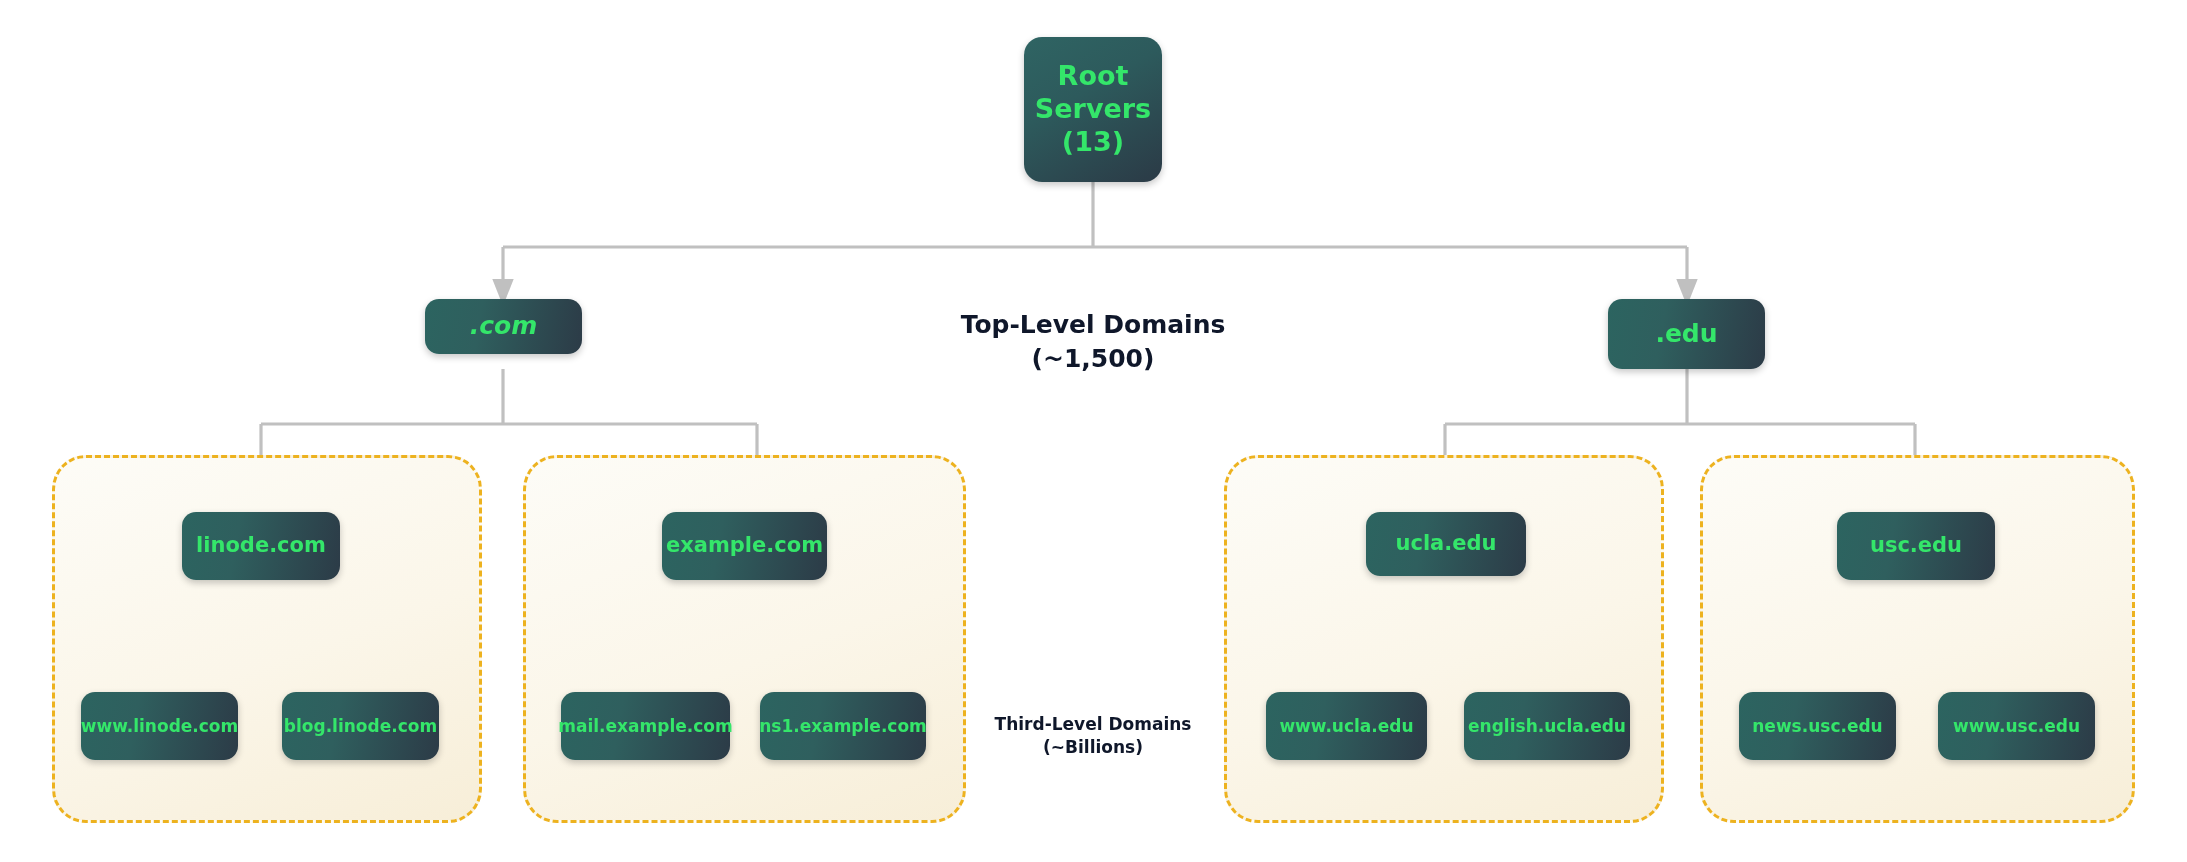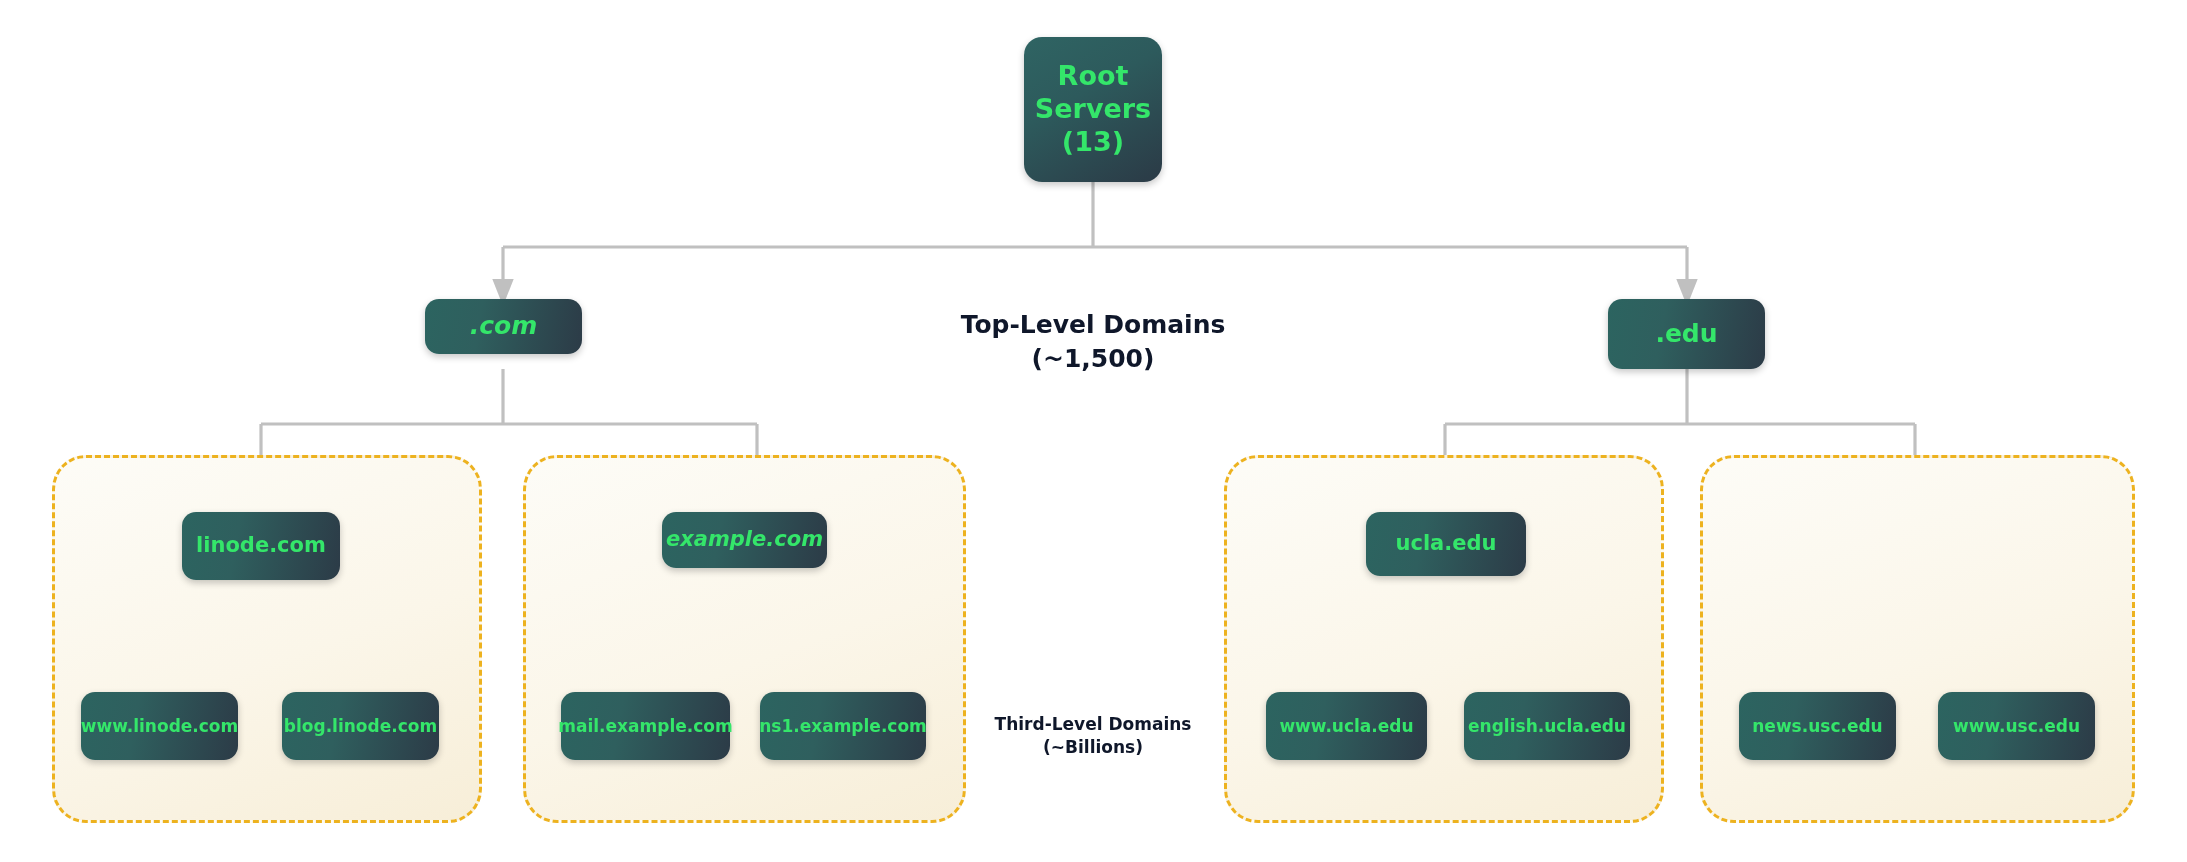--- a/index.html
+++ b/index.html
@@ -114,22 +114,23 @@
 
   <div class="tier-label big" style="left:873px;top:308px;width:440px;">Top-Level Domains
 (~1,500)</div>
   <div class="tier-label small" style="left:893px;top:713px;width:400px;">Third-Level Domains
 (~Billions)</div>
 
   <div class="node tld" style="left:425px;top:299px;width:157px;height:55px;font-style:italic;">.com</div>
   <div class="node tld" style="left:1608px;top:299px;width:157px;height:70px;">.edu</div>
 
   <div class="node sld" style="left:182px;top:512px;width:158px;height:68px;">linode.com</div>
-  <div class="node sld" style="left:662px;top:512px;width:165px;height:56px;font-style:italic;">example.com</div>
+  <div class="node sld" style="left:662px;top:512px;width:165px;height:68px;">example.com</div>
   <div class="node sld" style="left:1366px;top:512px;width:160px;height:64px;">ucla.edu</div>
+  <div class="node sld" style="left:1837px;top:512px;width:158px;height:68px;">usc.edu</div>
 
   <div class="node leaf" style="left:81px;top:692px;width:157px;height:68px;">www.linode.com</div>
   <div class="node leaf" style="left:282px;top:692px;width:157px;height:68px;">blog.linode.com</div>
   <div class="node leaf" style="left:561px;top:692px;width:169px;height:68px;">mail.example.com</div>
   <div class="node leaf" style="left:760px;top:692px;width:166px;height:68px;">ns1.example.com</div>
   <div class="node leaf" style="left:1266px;top:692px;width:161px;height:68px;">www.ucla.edu</div>
   <div class="node leaf" style="left:1464px;top:692px;width:166px;height:68px;">english.ucla.edu</div>
   <div class="node leaf" style="left:1739px;top:692px;width:157px;height:68px;">news.usc.edu</div>
   <div class="node leaf" style="left:1938px;top:692px;width:157px;height:68px;">www.usc.edu</div>
 

